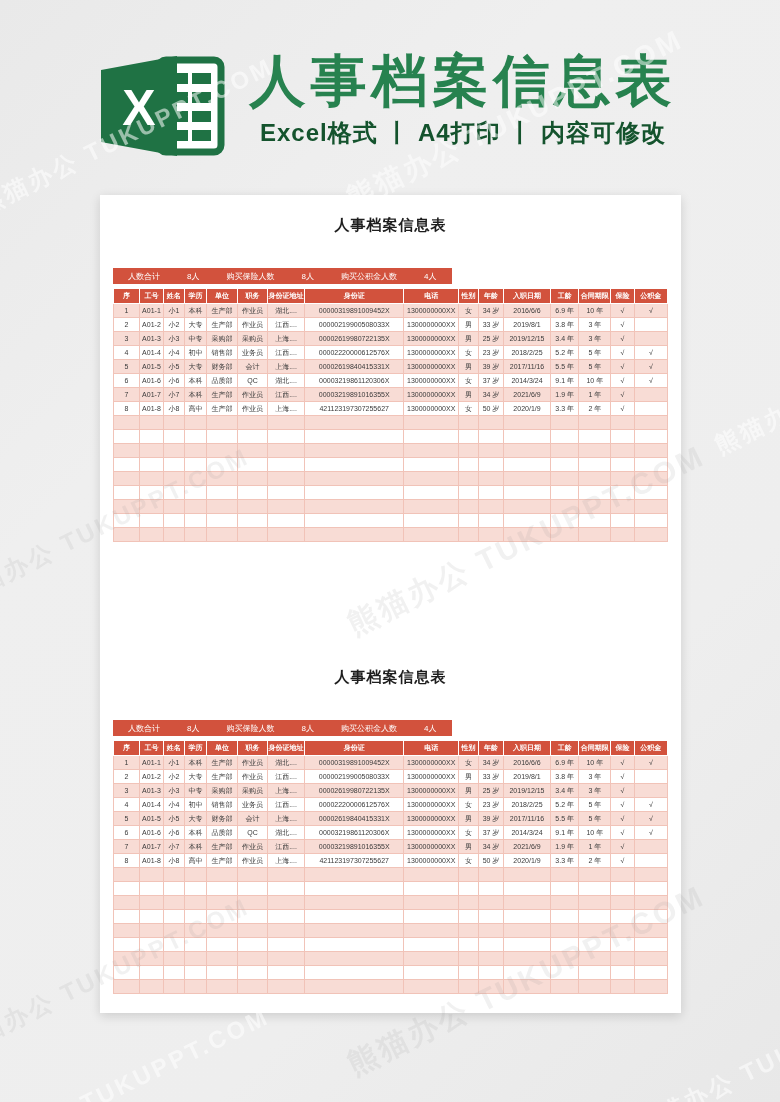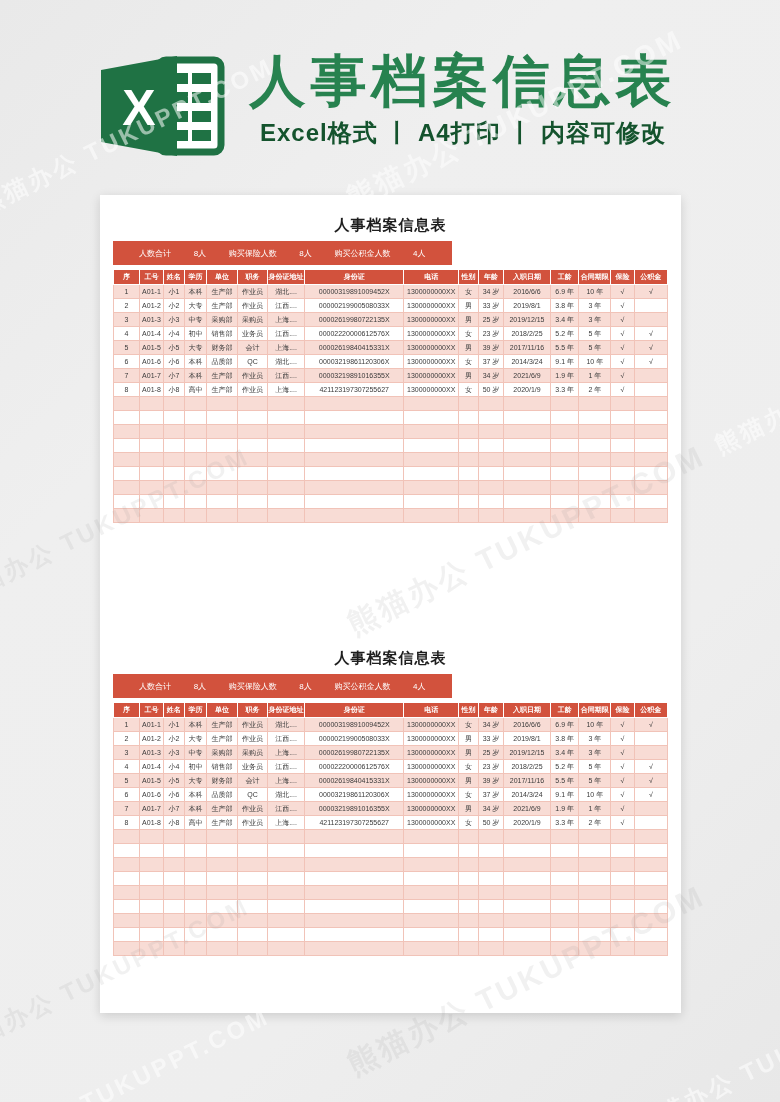--- a/index.html
+++ b/index.html
@@ -25,23 +25,23 @@
     position:absolute;left:100px;top:195px;width:581px;height:818px;background:#ffffff;
     box-shadow:0 3px 10px rgba(0,0,0,0.14);
   }
   .sheet{padding:0 13px;}
   .sheet-title{
     text-align:center;font-size:15px;font-weight:bold;color:#1e1e1e;
     margin:0;padding-top:19px;height:22px;line-height:22px;letter-spacing:1px;
   }
   .sheet.second .sheet-title{padding-top:124px;}
   .summary-bar{
-    margin-top:5px;width:61%;height:24px;background:#d2523d;color:#fff;
+    margin-top:32px;width:61%;height:16px;background:#d2523d;color:#fff;
     display:flex;align-items:center;justify-content:space-between;
-    padding:0 26px;box-sizing:border-box;font-size:8px;
+    padding:0 15px;box-sizing:border-box;font-size:8px;
   }
   .summary-bar span{white-space:nowrap;}
   .hr-table{
     margin-top:4px;width:100%;border-collapse:collapse;table-layout:fixed;
   }
   .hr-table th{
     background:#d2523d;color:#ffffff;font-size:7px;font-weight:bold;
     height:14px;padding:0;border:1px solid rgba(255,255,255,0.45);
     white-space:nowrap;overflow:hidden;text-align:center;
   }

